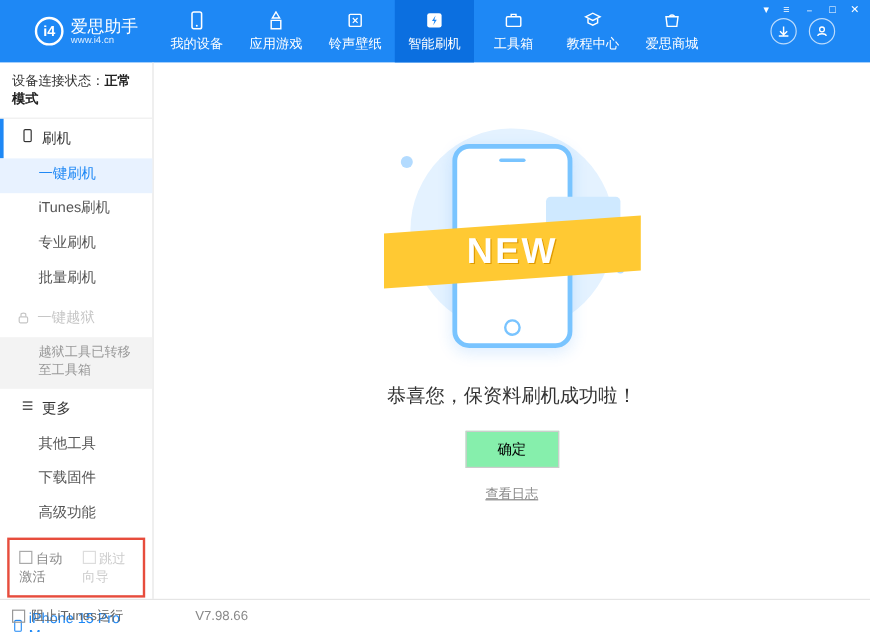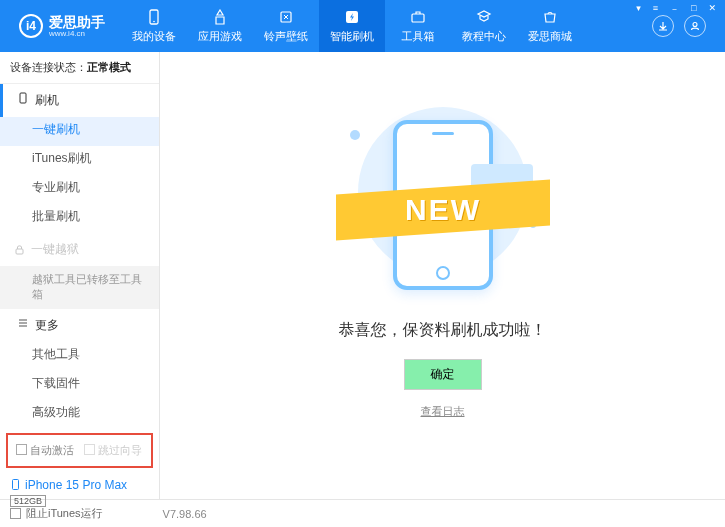--- a/index.html
+++ b/index.html
@@ -1,33 +1,33 @@
 <!DOCTYPE html>
 <html><head>
 <meta charset="utf-8">
 <style>
 * { margin: 0; padding: 0; box-sizing: border-box; font-family: "Microsoft YaHei", sans-serif; }
 body { width: 725px; height: 527px; overflow: hidden; background: #fff; }
 
-.header { height: 52px; background: #1e88f5; display: flex; align-items: center; padding: 0 13px; color: #fff; }
+.header { height: 52px; background: #1e88f5; display: flex; align-items: center; padding: 0 23px; color: #fff; }
 .logo-area { display: flex; align-items: center; padding: 0 6px; }
 .logo-icon { width: 24px; height: 24px; border: 2px solid #fff; border-radius: 50%; display: flex; align-items: center; justify-content: center; font-weight: bold; font-size: 12px; margin-right: 6px; }
-.logo-text { font-size: 14px; font-weight: bold; line-height: 1; text-align: center; }
+.logo-text { font-size: 14px; font-weight: normal; line-height: 1; text-align: center; }
 .logo-sub { font-size: 8px; opacity: 0.85; }
 .nav { display: flex; height: 100%; margin-left: 10px; flex: 1; }
 .nav-item { width: 66px; display: flex; flex-direction: column; align-items: center; justify-content: center; font-size: 11px; cursor: pointer; }
 .nav-item.active { background: #0b6fe0; }
 .nav-icon { width: 18px; height: 18px; margin-bottom: 3px; display: flex; align-items: center; justify-content: center; }
 .header-right { display: flex; align-items: center; gap: 10px; padding-right: 6px; }
 .circ-btn { width: 22px; height: 22px; border: 1.5px solid rgba(255,255,255,0.7); border-radius: 50%; display: flex; align-items: center; justify-content: center; cursor: pointer; font-size: 11px; }
 .win-controls { position: absolute; top: 2px; right: 6px; display: flex; gap: 6px; color: #fff; font-size: 9px; }
 .win-btn { cursor: pointer; padding: 1px 3px; }
 
 .body { display: flex; height: 447px; }
-.sidebar { width: 160px; border-right: 1px solid #e5e5e5; display: flex; flex-direction: column; font-size: 12px; }
+.sidebar { width: 128px; border-right: 1px solid #e5e5e5; display: flex; flex-direction: column; font-size: 12px; }
 .status-bar { padding: 8px 10px; color: #333; border-bottom: 1px solid #eee; font-size: 11px; }
 .status-bar b { color: #222; }
 .side-section { padding: 8px 14px; color: #333; display: flex; align-items: flex-start; gap: 6px; border-left: 3px solid transparent; cursor: pointer; }
 .side-section.hd { font-weight: 500; border-left-color: #1e88f5; }
 .side-item { padding: 4px 10px 8px 32px; color: #555; cursor: pointer; }
 .side-item.active { background: #e8f2ff; color: #1e88f5; }
 .side-item.sub-note { background: #f3f3f3; color: #999; font-size: 11px; padding: 6px 10px 6px 32px; line-height: 1.4; }
 .lock-line { color: #c6c6c6; padding: 8px 14px; display: flex; align-items: center; gap: 6px; }
 .checkbox-row { border: 2px solid #e74c3c; padding: 8px; margin: 4px 6px; display: flex; gap: 10px; font-size: 11px; color: #888; }
 .cb { width: 11px; height: 11px; border: 1px solid #aaa; display: inline-block; margin-right: 3px; vertical-align: -1px; }

